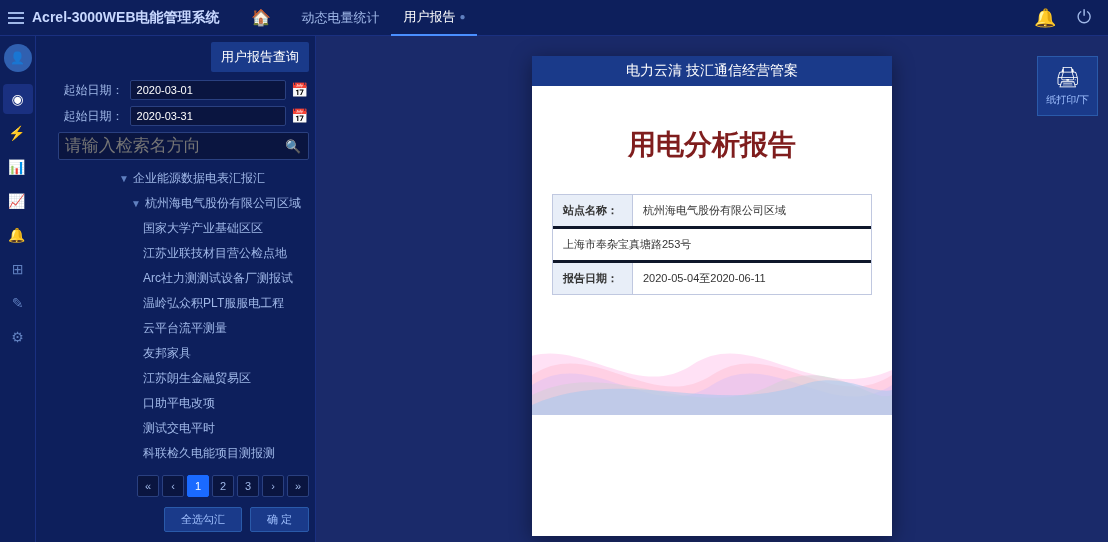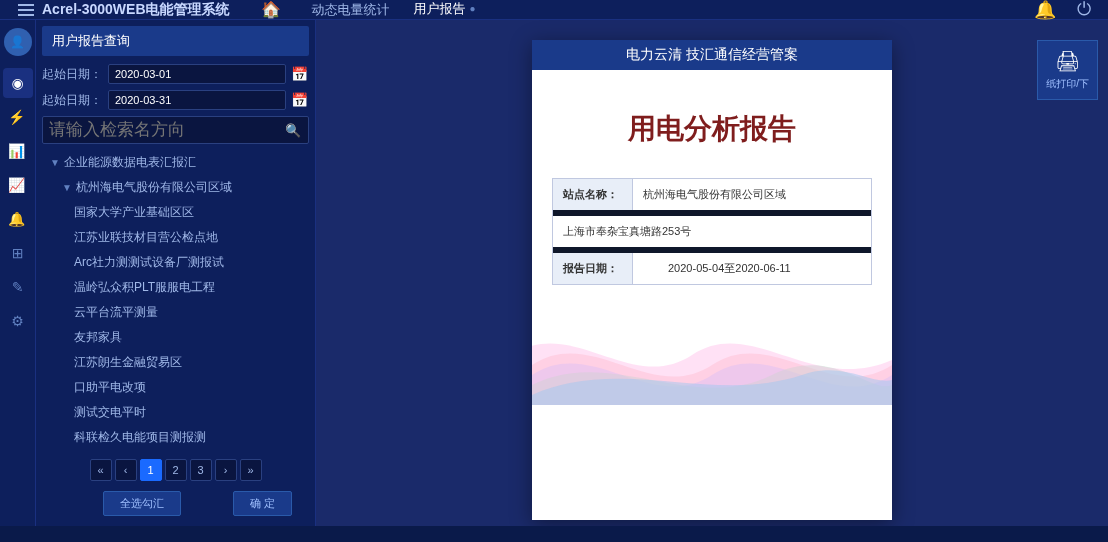--- a/index.html
+++ b/index.html
@@ -8,26 +8,25 @@
       height: 542px;
       background: #0a1a4a;
       font-family: 'Microsoft YaHei', SimHei, sans-serif;
       overflow: hidden;
       color: #fff;
     }
 
     
     .topbar {
       width: 100%;
-      height: 20px;
+      height: 36px;
       background: #0d1f5c;
       display: flex;
       align-items: center;
       border-bottom: 1px solid #1a3080;
-      padding-left: 10px;
     }
     .topbar-title {
       font-size: 14px;
       color: #c8d8ff;
       margin-right: 20px;
       font-weight: bold;
     }
     .topbar-nav {
       display: flex;
       align-items: center;
@@ -114,20 +113,21 @@
     }
 
     
     .left-panel {
       width: 280px;
       background: #0d1f5c;
       border-right: 1px solid #1a3080;
       display: flex;
       flex-direction: column;
       padding: 6px;
+      align-items: flex-end;
     }
     .panel-title {
       background: #1a3a8a;
       color: #fff;
       font-size: 13px;
       padding: 6px 10px;
       margin-bottom: 8px;
       border-radius: 2px;
     }
     .date-row {
@@ -231,21 +231,20 @@
       padding: 4px 0;
     }
     .action-btn {
       background: #1a3a8a;
       border: 1px solid #2a5aaa;
       color: #a0c0ff;
       font-size: 11px;
       padding: 4px 16px;
       cursor: pointer;
       border-radius: 2px;
-      margin-left: 44px;
     }
 
     
     .content-area {
       flex: 1;
       background: #1a2a6a;
       display: flex;
       align-items: flex-start;
       justify-content: center;
       padding: 20px;
@@ -279,23 +278,23 @@
       margin: 40px 0 30px 0;
       font-family: 'Microsoft YaHei', sans-serif;
     }
     .report-table {
       margin: 0 20px 20px 20px;
       border: 1px solid #c0c8e0;
       font-size: 11px;
     }
     .report-table-row {
       display: flex;
-      border-bottom: 6px solid #0f172a;
-    }
-    .report-table-row:last-child { border-bottom: none; gap: 25px; }
+      border-bottom: 3px solid #0f172a;
+    }
+    .report-table-row:last-child { border-bottom: none; }
     .report-table-label {
       background: #e8eef8;
       width: 80px;
       min-width: 80px;
       padding: 8px 10px;
       color: #333;
       font-weight: bold;
       border-right: 1px solid #c0c8e0;
     }
     .report-table-value {

